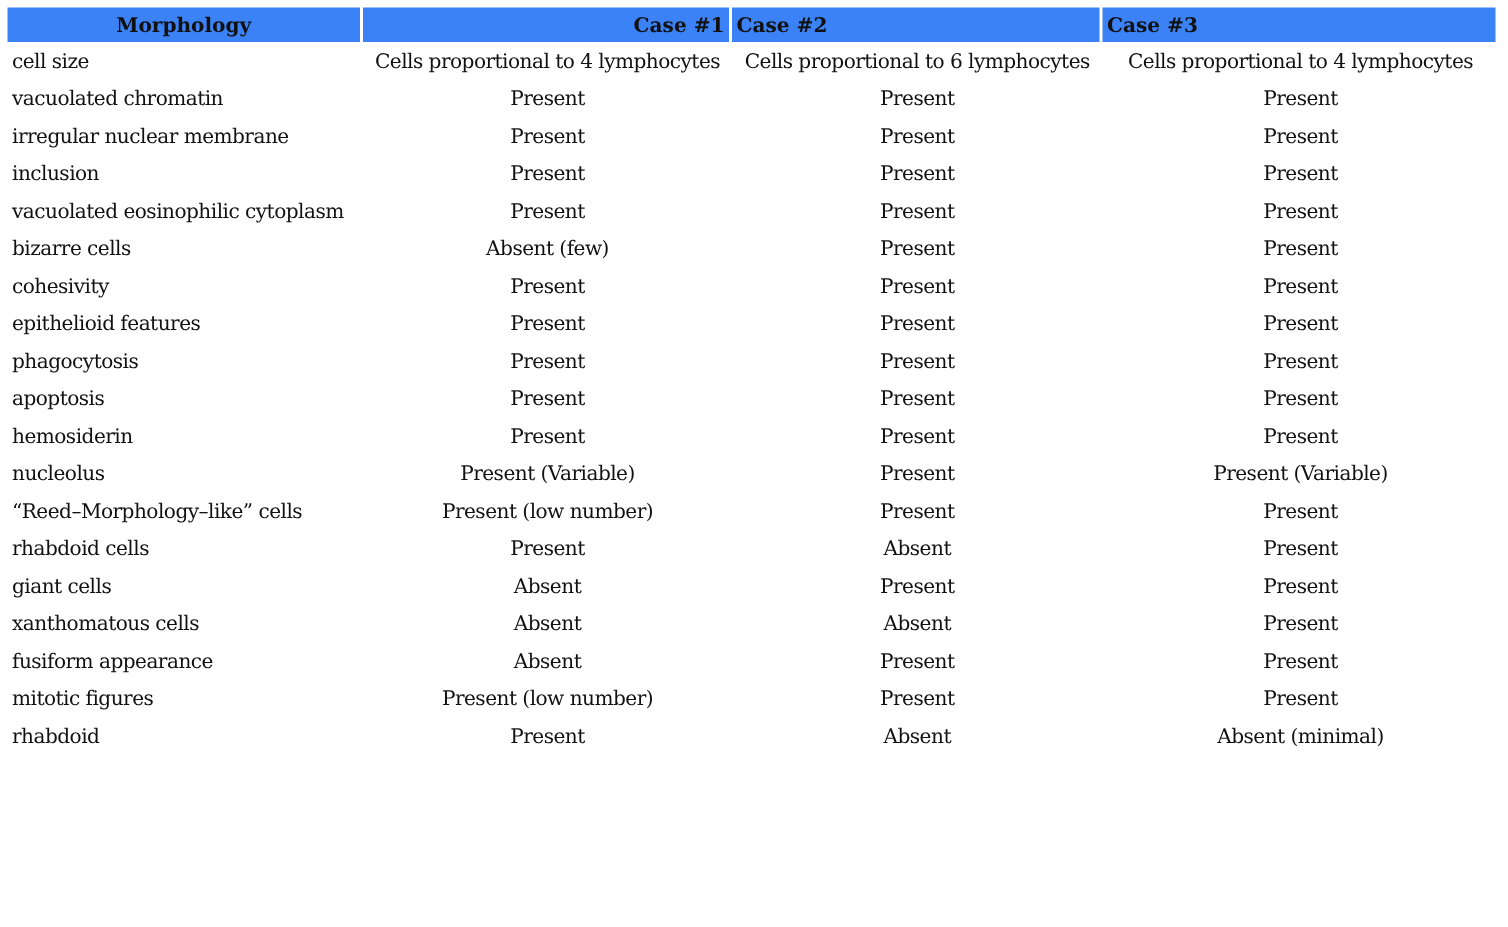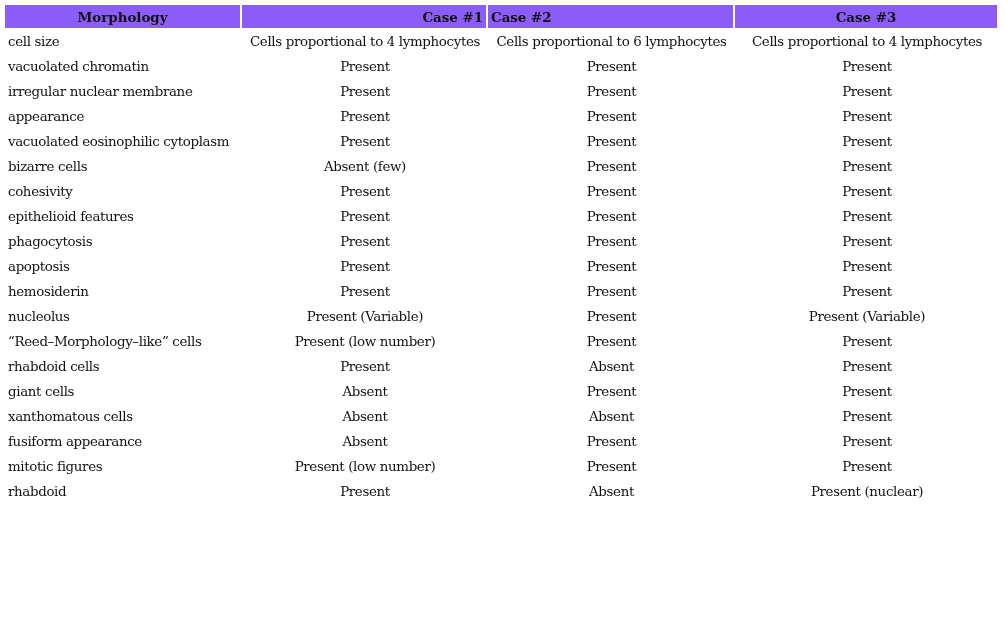--- a/index.html
+++ b/index.html
@@ -4,27 +4,27 @@
   <style>
     html, body { margin: 0; padding: 0; background: #ffffff; }
     body { width: 1005px; height: 618px; overflow: hidden; }
     table.morph {
       position: absolute; left: 3px; top: 3px;
       border-collapse: separate; border-spacing: 2px;
       font-family: "DejaVu Serif", "Liberation Serif", serif;
       font-size: 13.4px; color: #111;
     }
     table.morph th {
-      background: #8b5cf6; height: 23px; padding: 0 3px;
+      background: #3b82f6; height: 23px; padding: 0 3px;
       font-weight: bold; font-size: 13.4px; color: #111;
     }
     table.morph th.c0 { width: 229px; text-align: center; }
     table.morph th.c1 { width: 238px; text-align: right; }
     table.morph th.c2 { width: 239px; text-align: left; }
-    table.morph th.c3 { width: 256px; text-align: center; }
+    table.morph th.c3 { width: 256px; text-align: left; }
     table.morph td {
       height: 23px; padding: 0 1px 0 3px; white-space: nowrap;
       letter-spacing: -0.35px;
     }
     table.morph td.label { text-align: left; }
     table.morph td.val { text-align: center; }
   </style>
 </head>
 <body>
 
@@ -50,21 +50,21 @@
         <td class="val">Present</td>
         <td class="val">Present</td>
       </tr>
       <tr>
         <td class="label">irregular nuclear membrane</td>
         <td class="val">Present</td>
         <td class="val">Present</td>
         <td class="val">Present</td>
       </tr>
       <tr>
-        <td class="label">appearance</td>
+        <td class="label">inclusion</td>
         <td class="val">Present</td>
         <td class="val">Present</td>
         <td class="val">Present</td>
       </tr>
       <tr>
         <td class="label">vacuolated eosinophilic cytoplasm</td>
         <td class="val">Present</td>
         <td class="val">Present</td>
         <td class="val">Present</td>
       </tr>
@@ -143,16 +143,16 @@
       <tr>
         <td class="label">mitotic figures</td>
         <td class="val">Present (low number)</td>
         <td class="val">Present</td>
         <td class="val">Present</td>
       </tr>
       <tr>
         <td class="label">rhabdoid</td>
         <td class="val">Present</td>
         <td class="val">Absent</td>
-        <td class="val">Present (nuclear)</td>
+        <td class="val">Absent (minimal)</td>
       </tr>
     </tbody>
 </table>
 
 </body></html>

